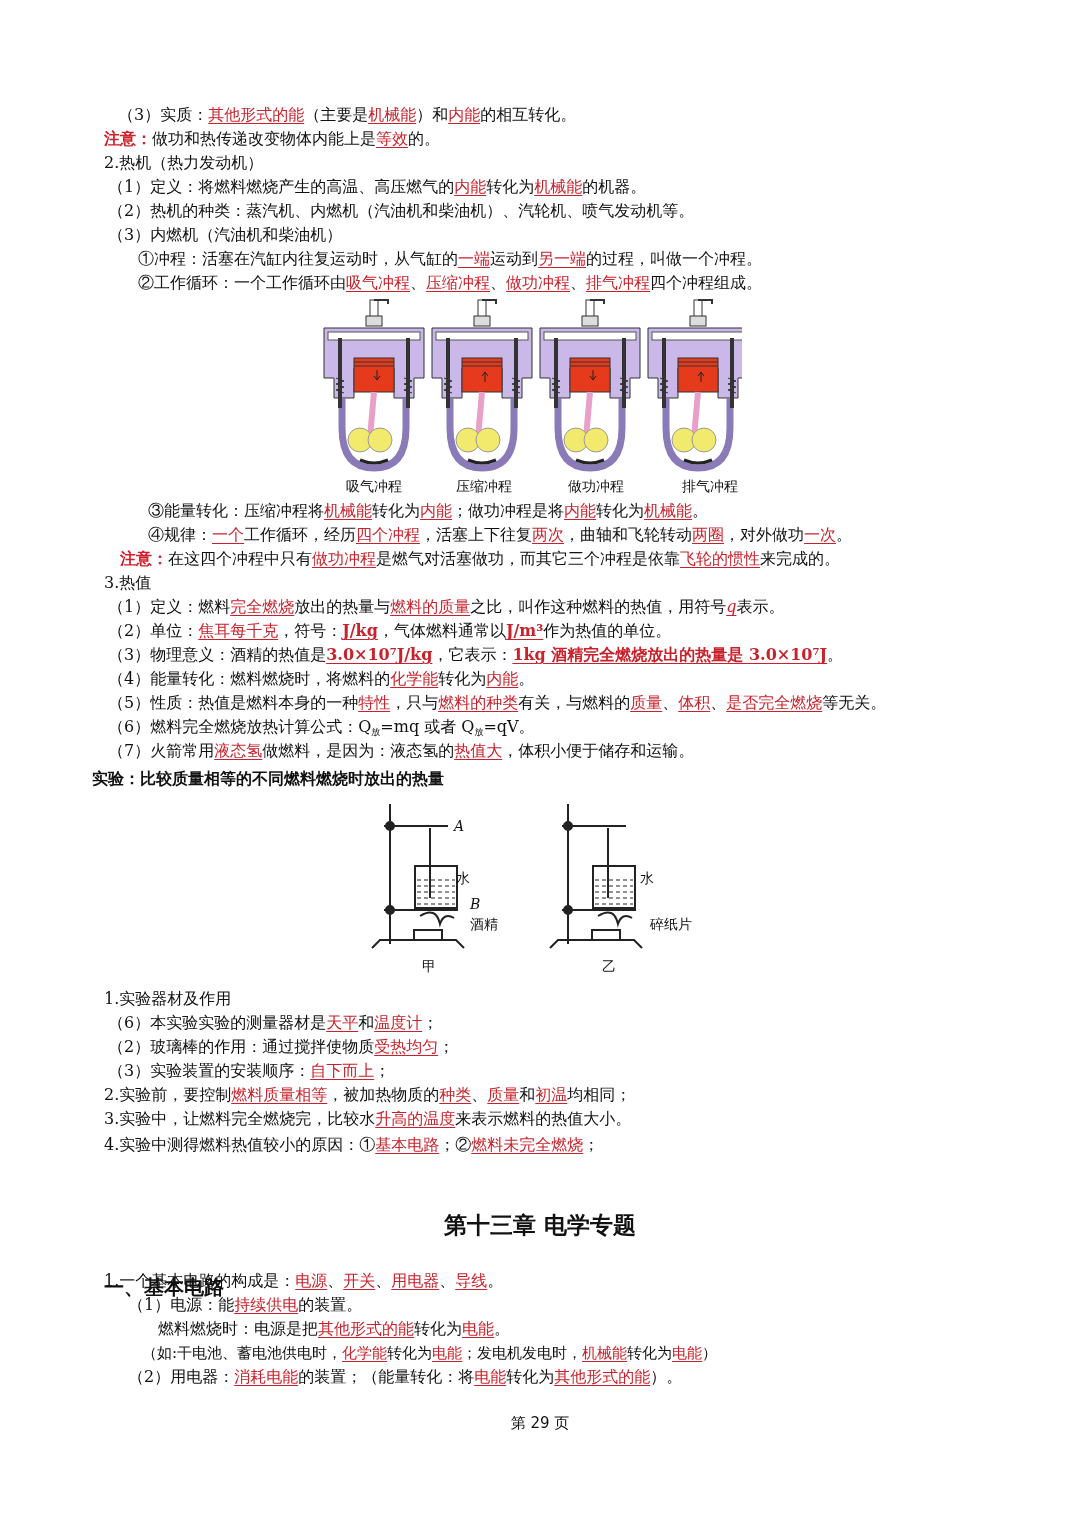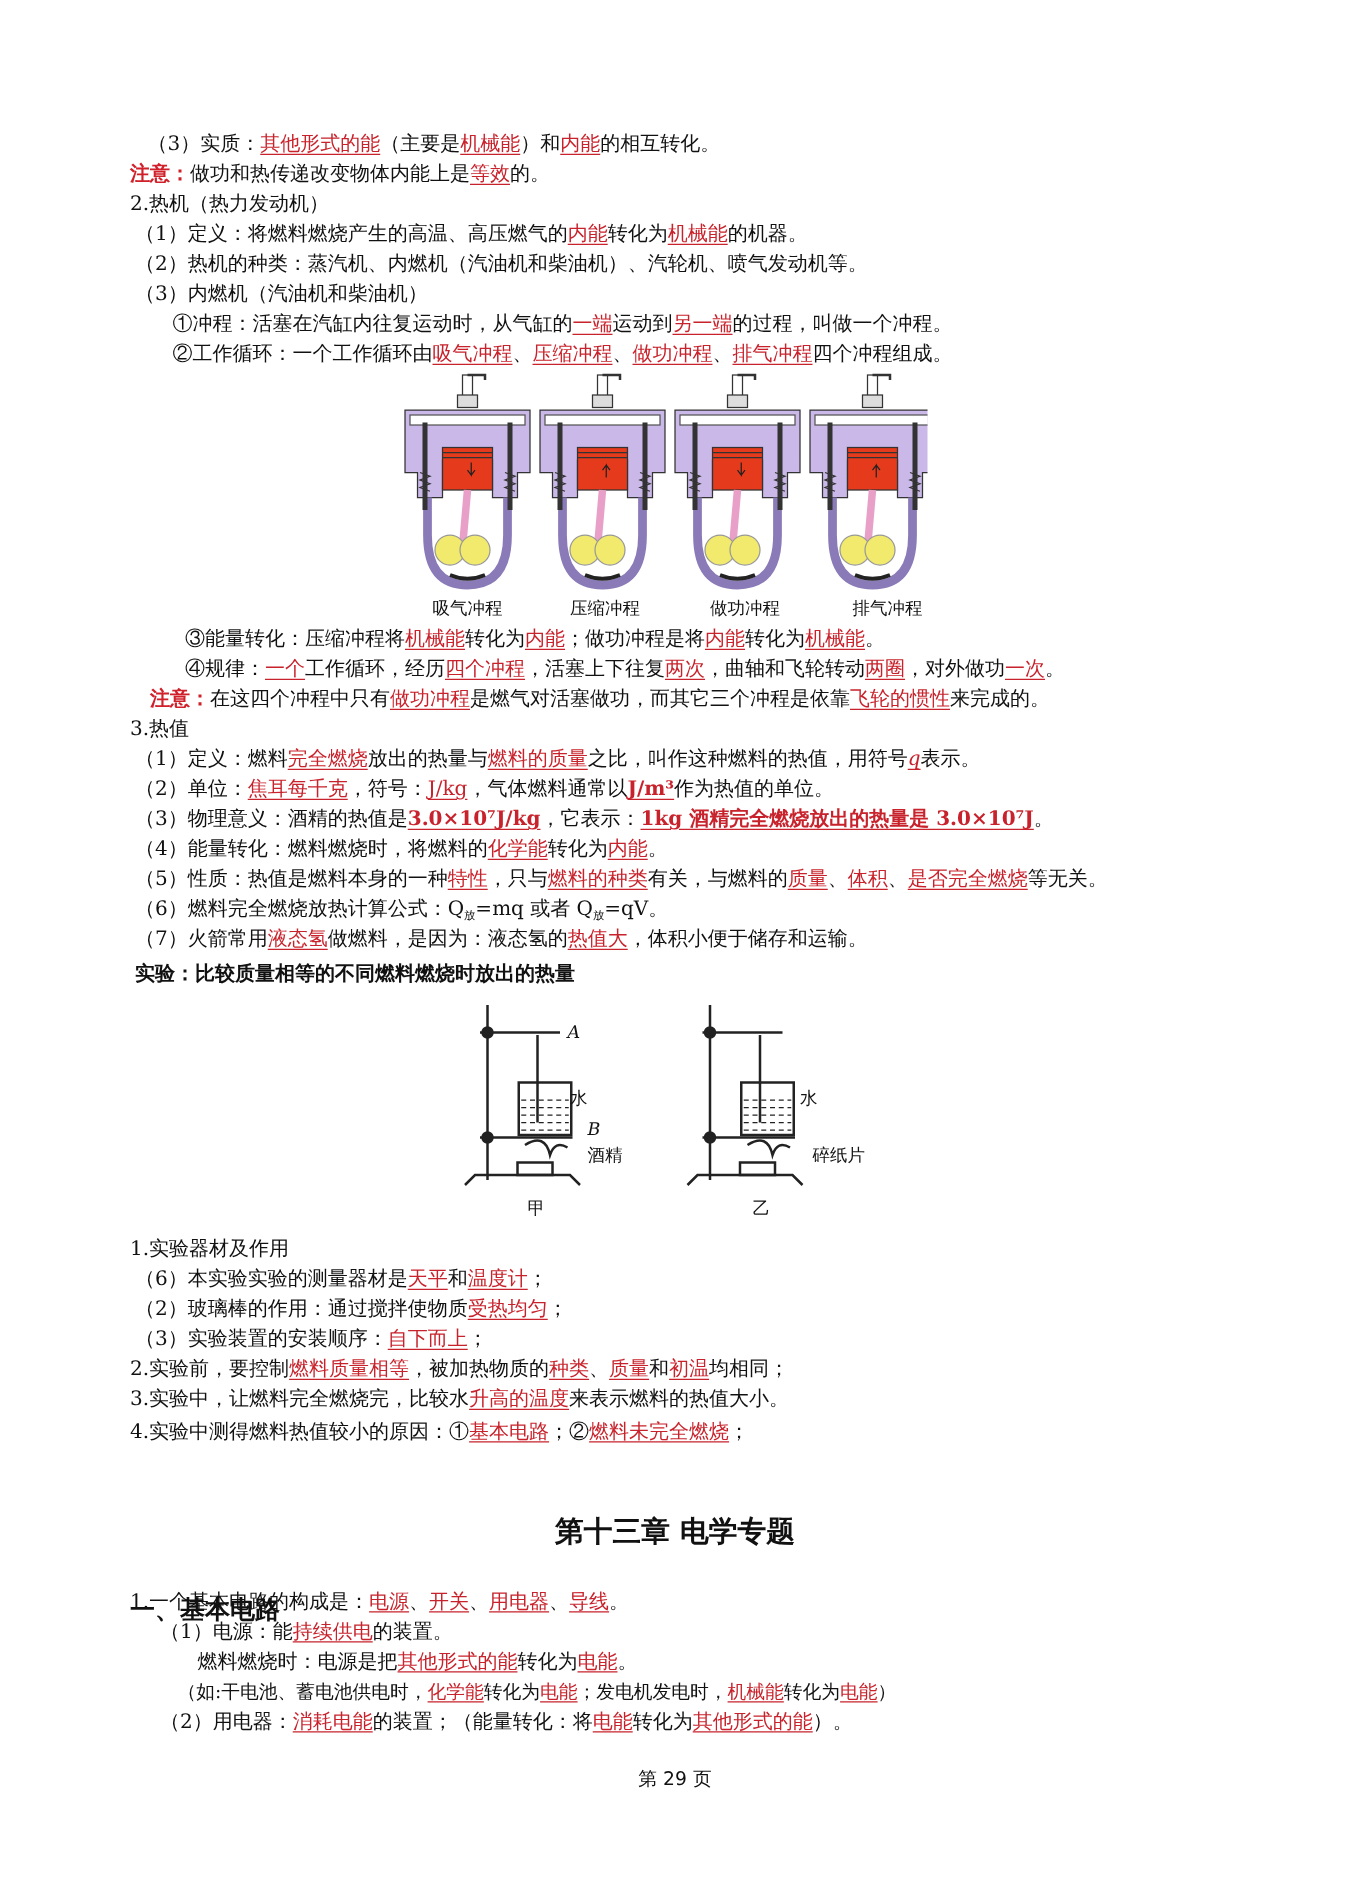--- a/index.html
+++ b/index.html
@@ -82,38 +82,38 @@
   <span>④规律：</span><span class="red">一个</span><span>工作循环，经历</span><span class="red">四个冲程</span><span>，活塞上下往复</span><span class="red">两次</span><span>，曲轴和飞轮转动</span><span class="red">两圈</span><span>，对外做功</span><span class="red">一次</span><span>。</span>
 </div>
 <div class="line" style="left:120px;top:548px">
   <span class="note">注意：</span><span>在这四个冲程中只有</span><span class="red">做功冲程</span><span>是燃气对活塞做功，而其它三个冲程是依靠</span><span class="red">飞轮的惯性</span><span>来完成的。</span>
 </div>
 <div class="line" style="left:104px;top:572px">3.热值</div>
 <div class="line" style="left:108px;top:596px">
   <span>（1）定义：燃料</span><span class="red">完全燃烧</span><span>放出的热量与</span><span class="red">燃料的质量</span><span>之比，叫作这种燃料的热值，用符号</span><span class="red" style="font-style:italic">q</span><span>表示。</span>
 </div>
 <div class="line" style="left:108px;top:620px">
-  <span>（2）单位：</span><span class="red">焦耳每千克</span><span>，符号：</span><span class="red" style="font-weight:normal">J/kg</span><span>，气体燃料通常以</span><span class="red" style="font-weight:bold">J/m³</span><span>作为热值的单位。</span>
+  <span>（2）单位：</span><span class="red">焦耳每千克</span><span>，符号：</span><span class="red" style="font-weight:bold">J/kg</span><span>，气体燃料通常以</span><span class="red" style="font-weight:bold">J/m³</span><span>作为热值的单位。</span>
 </div>
 <div class="line" style="left:108px;top:644px">
   <span>（3）物理意义：酒精的热值是</span><span class="red" style="font-weight:bold">3.0×10⁷J/kg</span><span>，它表示：</span><span class="red" style="font-weight:bold">1kg 酒精完全燃烧放出的热量是 3.0×10⁷J</span><span>。</span>
 </div>
 <div class="line" style="left:108px;top:668px">
   <span>（4）能量转化：燃料燃烧时，将燃料的</span><span class="red">化学能</span><span>转化为</span><span class="red">内能</span><span>。</span>
 </div>
 <div class="line" style="left:108px;top:692px">
   <span>（5）性质：热值是燃料本身的一种</span><span class="red">特性</span><span>，只与</span><span class="red">燃料的种类</span><span>有关，与燃料的</span><span class="red">质量</span><span>、</span><span class="red">体积</span><span>、</span><span class="red">是否完全燃烧</span><span>等无关。</span>
 </div>
 <div class="line" style="left:108px;top:716px">
   <span>（6）燃料完全燃烧放热计算公式：Q</span><span class="sub">放</span><span>=mq 或者 Q</span><span class="sub">放</span><span>=qV。</span>
 </div>
 <div class="line" style="left:108px;top:740px">
   <span>（7）火箭常用</span><span class="red">液态氢</span><span>做燃料，是因为：液态氢的</span><span class="red">热值大</span><span>，体积小便于储存和运输。</span>
 </div>
-<div class="line bold" style="left:108px;top:768px">实验：比较质量相等的不同燃料燃烧时放出的热量</div>
+<div class="line bold" style="left:92px;top:768px">实验：比较质量相等的不同燃料燃烧时放出的热量</div>
 
 <div style="position:absolute;left:360px;top:798px;width:370px;height:185px;">
   <svg width="370" height="160" viewBox="0 0 370 160">
     <g fill="none" stroke="#222" stroke-width="2">
 
       <line x1="30" y1="6" x2="30" y2="146"></line>
       <path d="M12 150 l8 -8 h76 l8 8"></path>
       <line x1="24" y1="28" x2="88" y2="28"></line>
       <circle cx="30" cy="28" r="4" fill="#222"></circle>
       <line x1="70" y1="30" x2="70" y2="100"></line>

